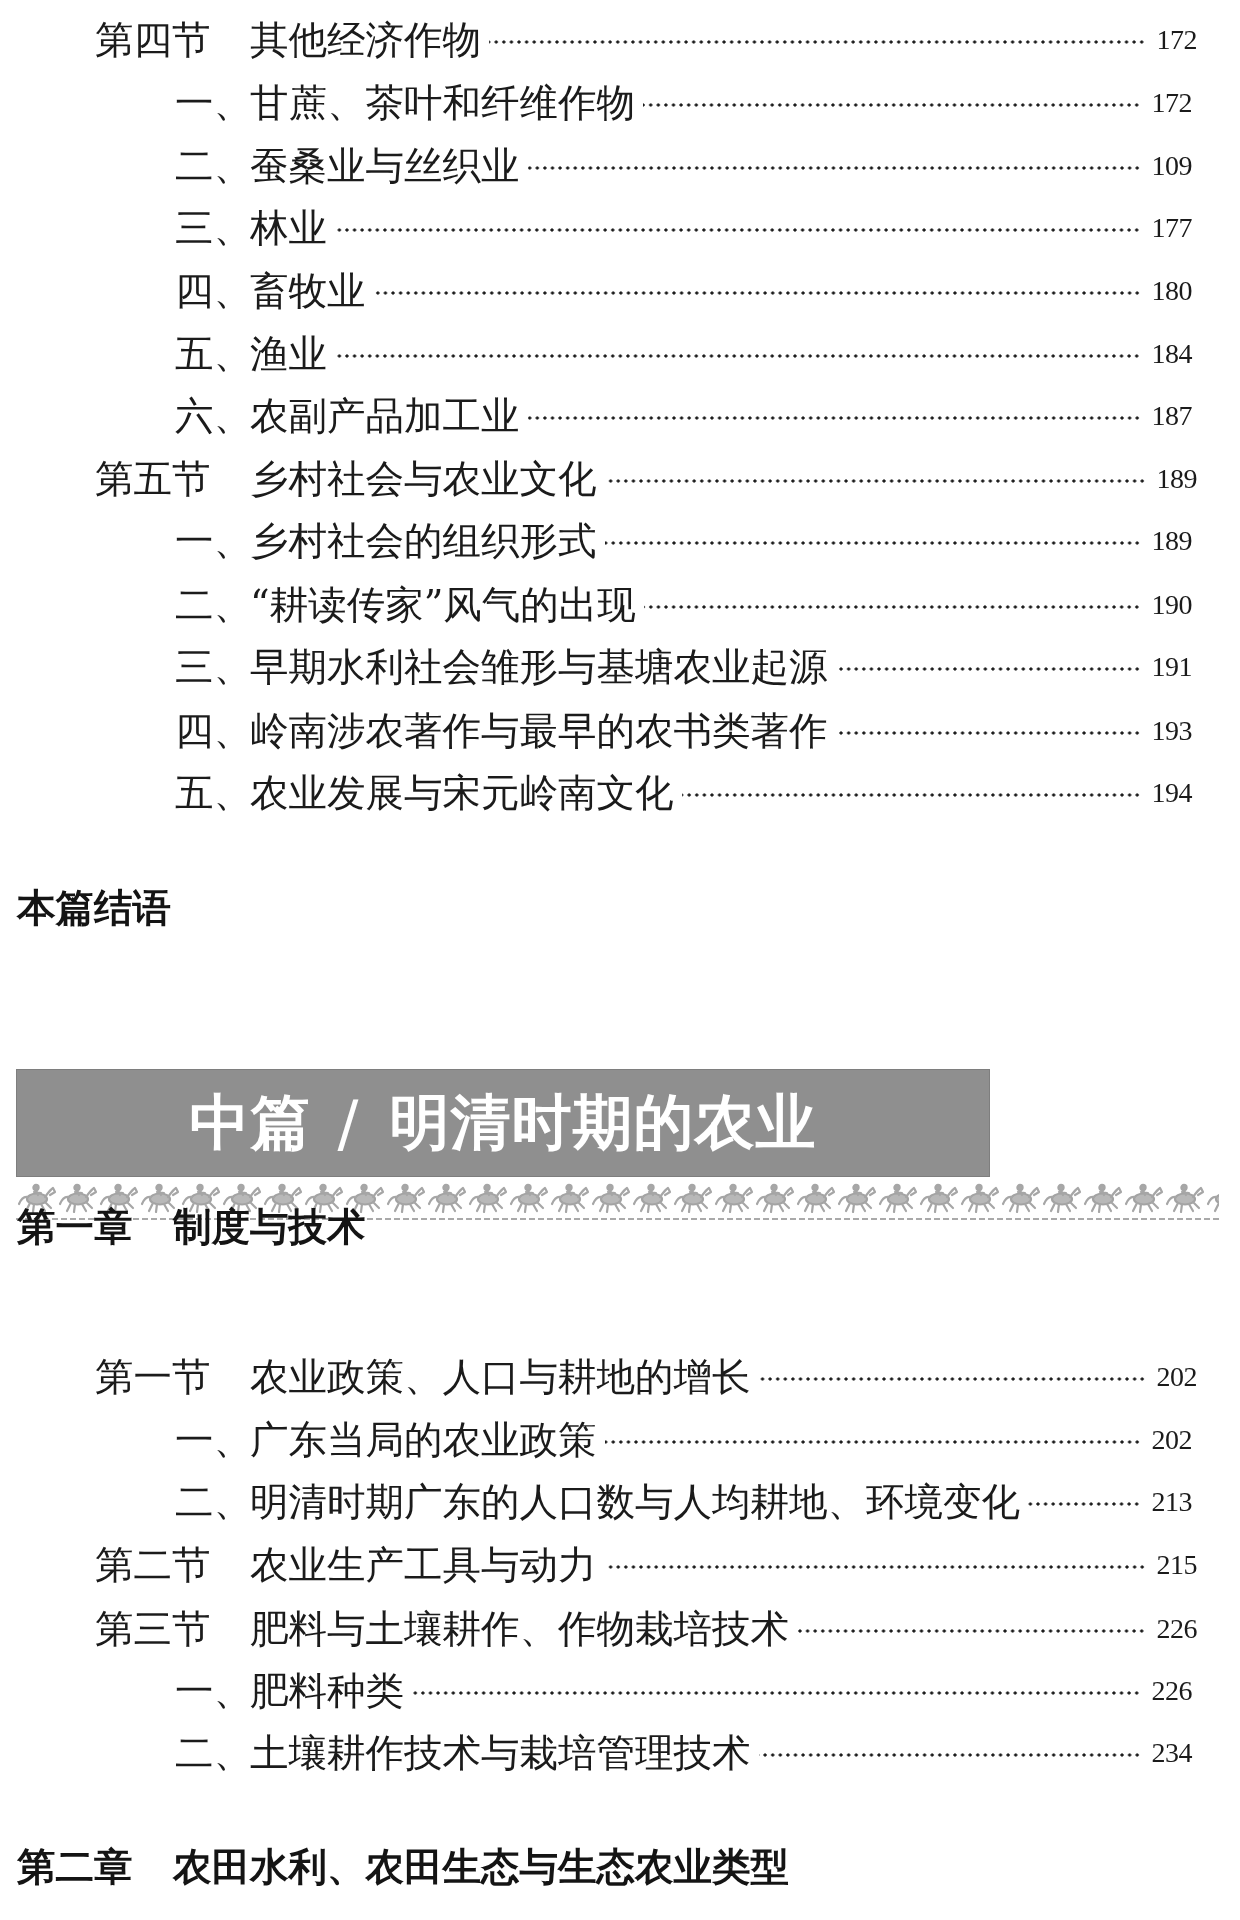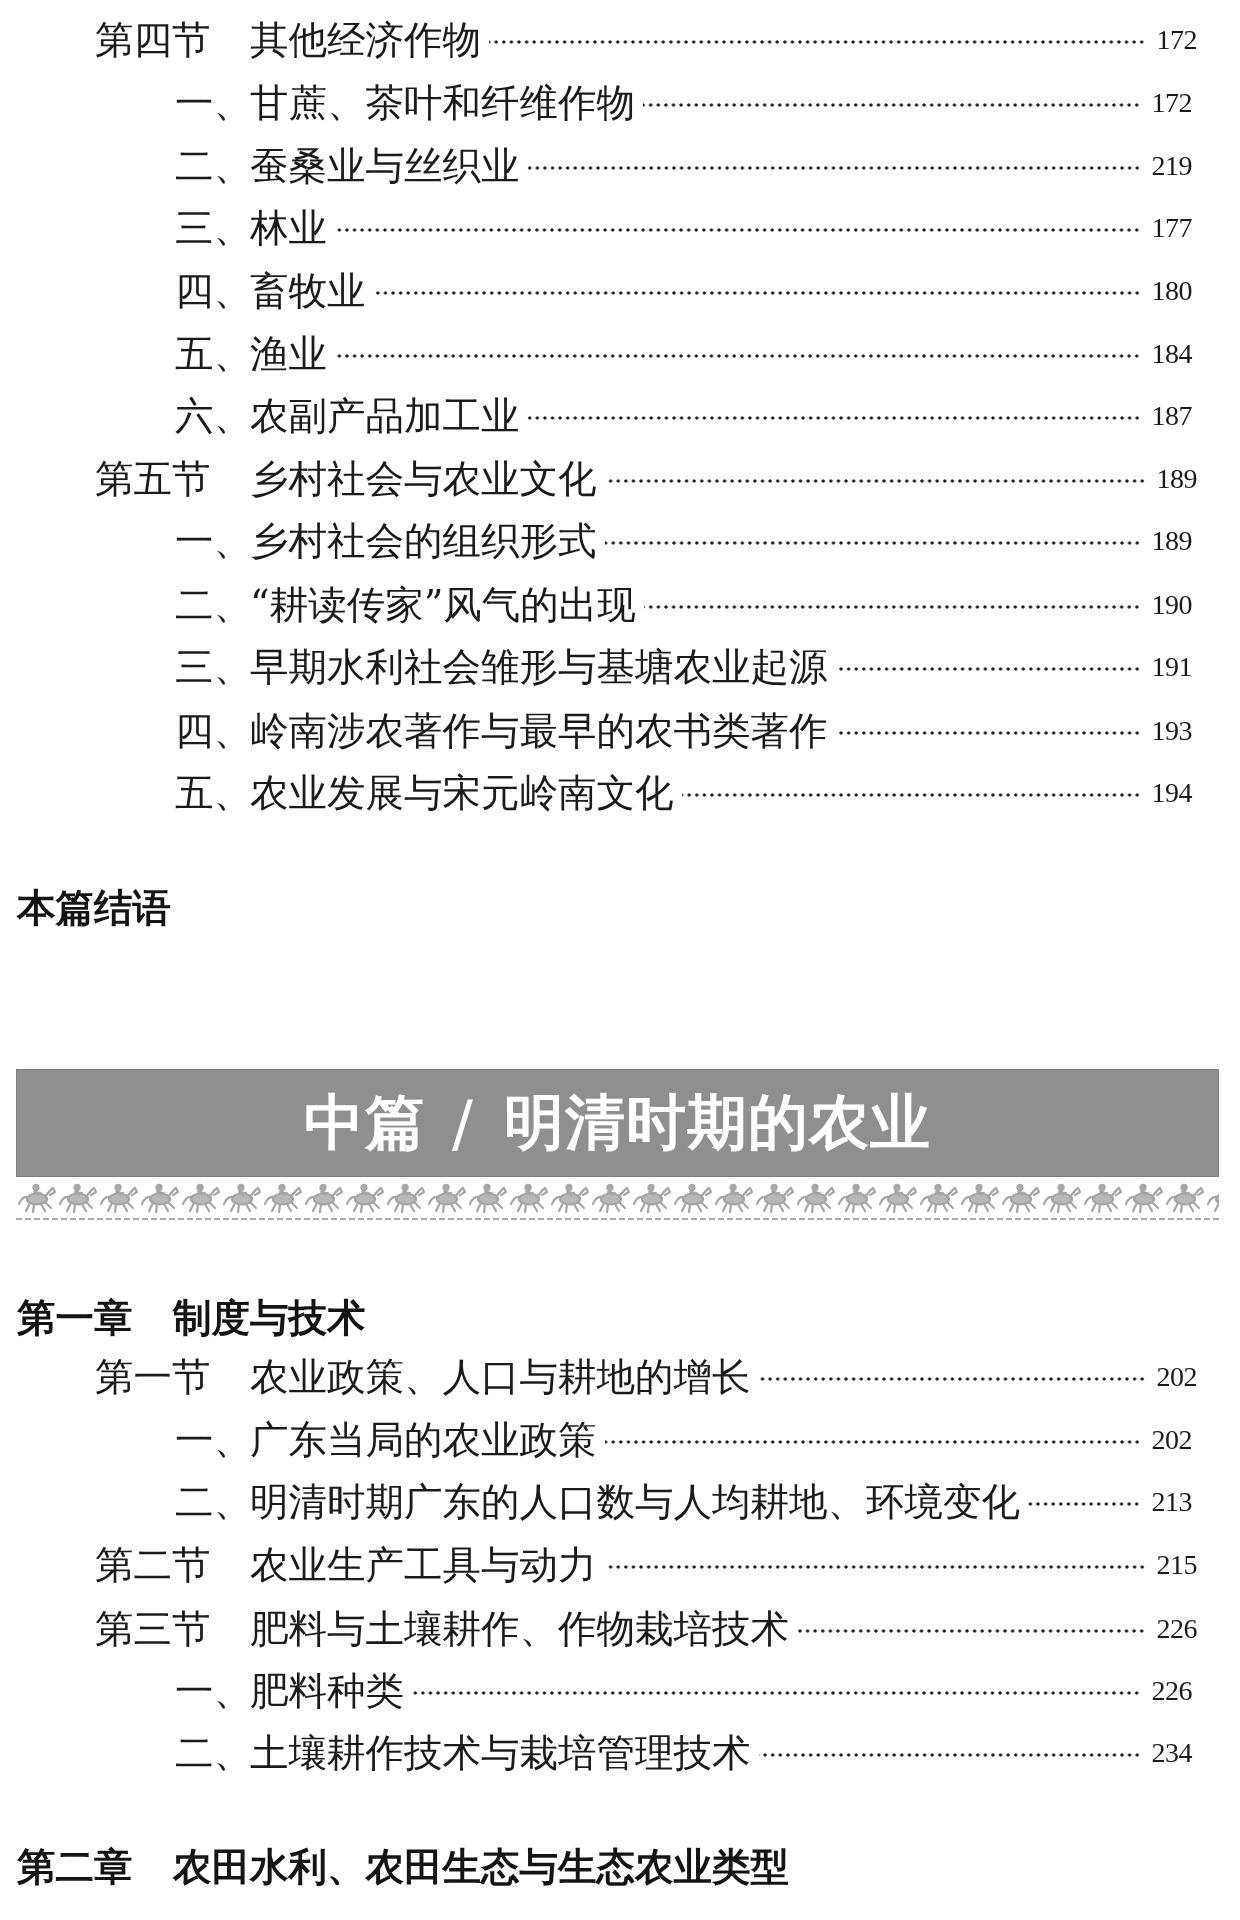--- a/index.html
+++ b/index.html
@@ -30,21 +30,21 @@
       flex: none; font-family: "Liberation Serif", serif; font-size: 28px;
       letter-spacing: -0.5px;
     }
     .heading {
       position: absolute; left: 17px; height: 62px; display: flex; align-items: flex-start;
       font-family: "DejaVu Sans", "Liberation Sans", sans-serif; font-weight: bold;
       font-size: 38.5px; line-height: 62px; white-space: nowrap; color: #141414;
     }
     .heading .label { width: 156px; flex: none; }
     .banner {
-      position: absolute; left: 16px; top: 1069px; width: 1203px; height: 108px;
+      position: absolute; left: 16px; top: 1069px; width: 974px; height: 108px;
       background: #8f8f8f; box-shadow: inset 0 0 0 1px #7e7e7e;
       display: flex; align-items: center; justify-content: center;
       color: #ffffff; font-family: "DejaVu Serif", "Liberation Serif", serif;
       font-weight: bold; font-size: 60px; letter-spacing: 1px; white-space: nowrap;
     }
     .banner .sep { font-weight: normal; font-family: "DejaVu Sans", sans-serif; font-size: 62px; margin: 0 30px 0 26px; }
     .ornament { position: absolute; left: 16px; top: 1183px; width: 1203px; height: 30px; }
     .dash-rule {
       position: absolute; left: 16px; top: 1218px; width: 1203px; height: 2px;
       background: repeating-linear-gradient(90deg, #a9a9a9 0 6px, rgba(0,0,0,0) 6px 9px);
@@ -64,21 +64,21 @@
   <div class="entry item" style="top:72px">
     <span class="label">一、</span>
     <span class="title">甘蔗、茶叶和纤维作物</span>
     <span class="leader"></span>
     <span class="pg">172</span>
   </div>
   <div class="entry item" style="top:135px">
     <span class="label">二、</span>
     <span class="title">蚕桑业与丝织业</span>
     <span class="leader"></span>
-    <span class="pg">219</span>
+    <span class="pg">109</span>
   </div>
   <div class="entry item" style="top:197px">
     <span class="label">三、</span>
     <span class="title">林业</span>
     <span class="leader"></span>
     <span class="pg">177</span>
   </div>
   <div class="entry item" style="top:260px">
     <span class="label">四、</span>
     <span class="title">畜牧业</span>
@@ -158,21 +158,21 @@
           <path d="M29 19 L35 25"></path>
           <circle cx="20" cy="4.5" r="2.6" fill="#a8a8a8"></circle>
           <path d="M20 7 L22 12 M18 9 L25 10"></path>
         </g>
       </pattern>
     </defs>
     <rect x="0" y="0" width="1203" height="30" fill="url(#orn)"></rect>
   </svg>
   <div class="dash-rule"></div>
 
-  <div class="heading" style="top:1287px">
+  <div class="heading" style="top:1196px">
     <span class="label">第一章</span>
     <span>制度与技术</span>
   </div>
 
   <div class="entry sec" style="top:1346px">
     <span class="label">第一节</span>
     <span class="title">农业政策、人口与耕地的增长</span>
     <span class="leader"></span>
     <span class="pg">202</span>
   </div>

